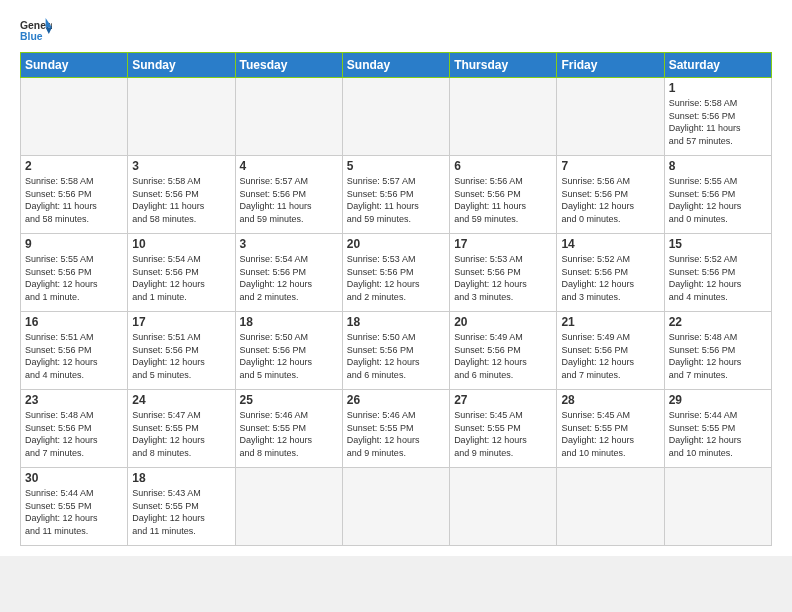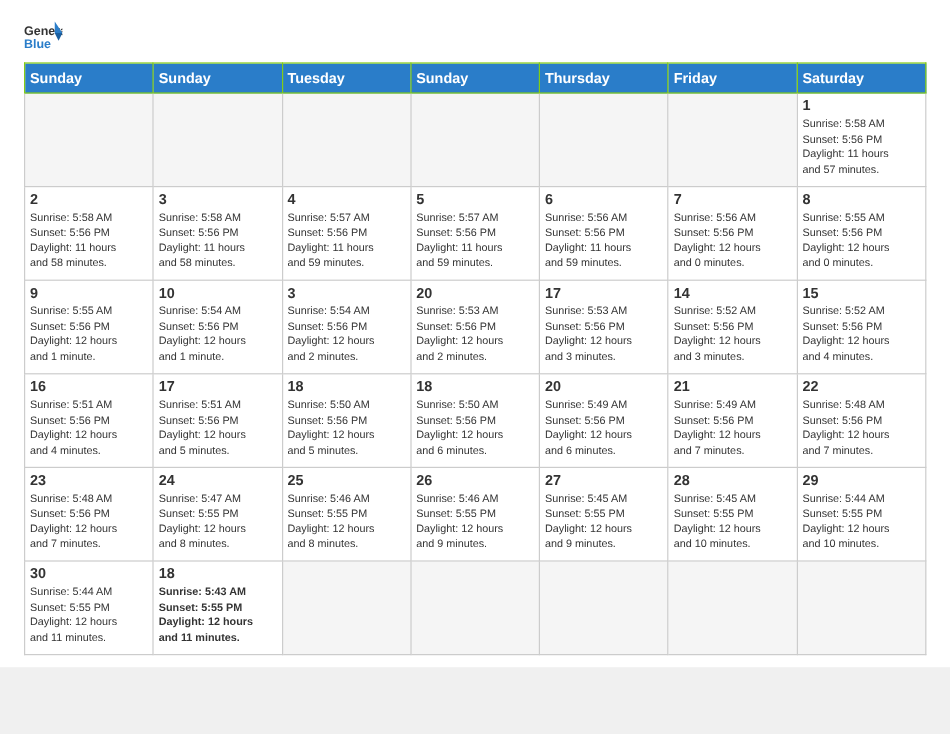--- a/index.html
+++ b/index.html
@@ -337,21 +337,21 @@
         <tr>
           <td>
             <span class="day-num">30</span>
             <div class="day-info" style="white-space: pre-line;">Sunrise: 5:44 AM
 Sunset: 5:55 PM
 Daylight: 12 hours
 and 11 minutes.</div>
           </td>
           <td>
             <span class="day-num">18</span>
-            <div class="day-info" style="white-space: pre-line; font-weight: bold;">Sunrise: 5:43 AM
+            <div class="day-info" style="white-space: pre-line;">Sunrise: 5:43 AM
 Sunset: 5:55 PM
 Daylight: 12 hours
 and 11 minutes.</div>
           </td>
           <td class="empty"></td>
           <td class="empty"></td>
           <td class="empty"></td>
           <td class="empty"></td>
           <td class="empty"></td>
         </tr>

